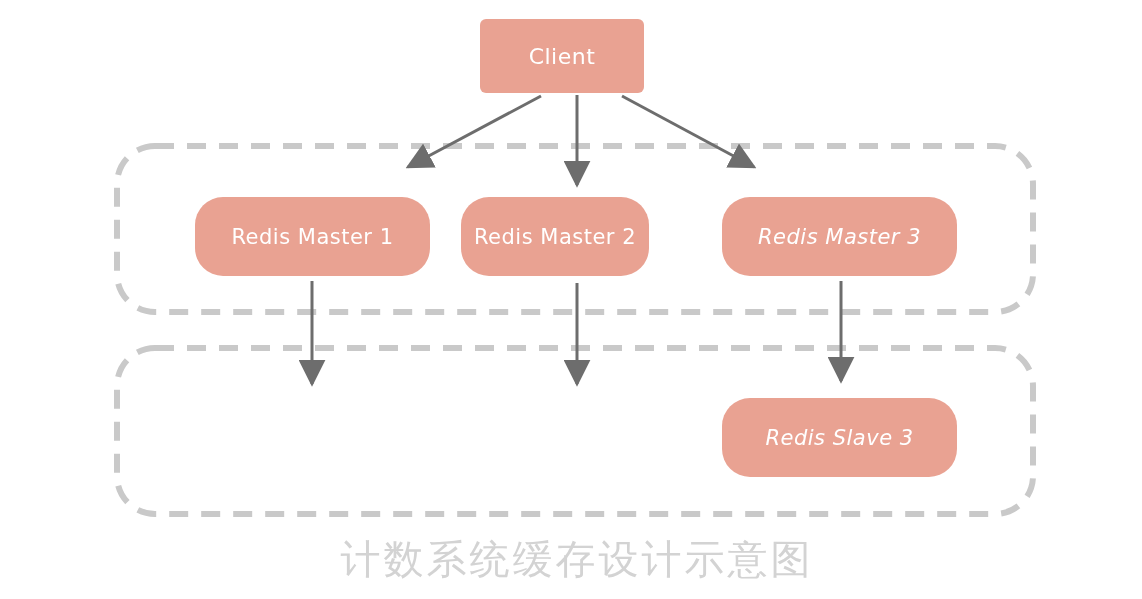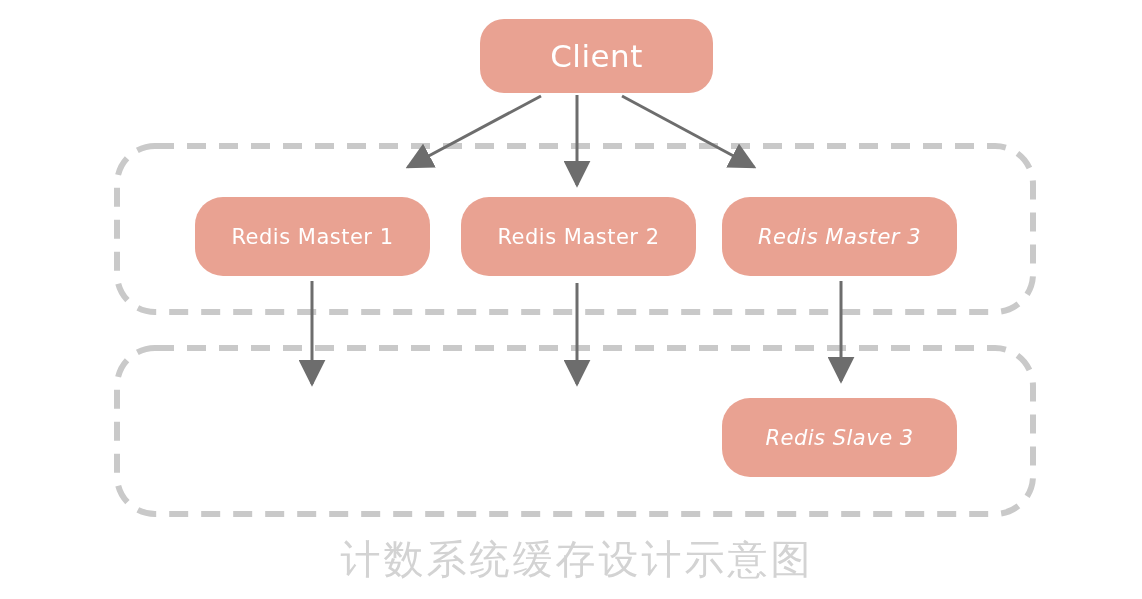--- a/index.html
+++ b/index.html
@@ -45,27 +45,27 @@
     border-radius: 28px;
     display: flex;
     align-items: center;
     justify-content: center;
     text-align: center;
     white-space: nowrap;
     font-size: 21px;
     letter-spacing: 0.5px;
   }
   .node.client {
-    left: 480px; top: 19px; width: 233px; height: 74px;
-    border-radius: 24px; font-size: 31px;
+    left: 480px; top: 19px; width: 164px; height: 74px;
+    border-radius: 6px; font-size: 22px;
   }
   .row-masters { top: 197px; height: 79px; }
   .row-slaves  { top: 398px; height: 79px; }
   .col-1 { left: 195px; width: 235px; }
-  .col-2 { left: 461px; width: 235px; justify-content: center; }
+  .col-2 { left: 461px; width: 188px; justify-content: center; }
   .col-3 { left: 722px; width: 235px; font-style: italic; }
   .node .lbl { display: inline-block; }
   .caption {
     position: absolute;
     left: 0; right: 0;
     top: 535px;
     text-align: center;
     color: var(--caption);
     font-size: 40px;
     letter-spacing: 3px;

